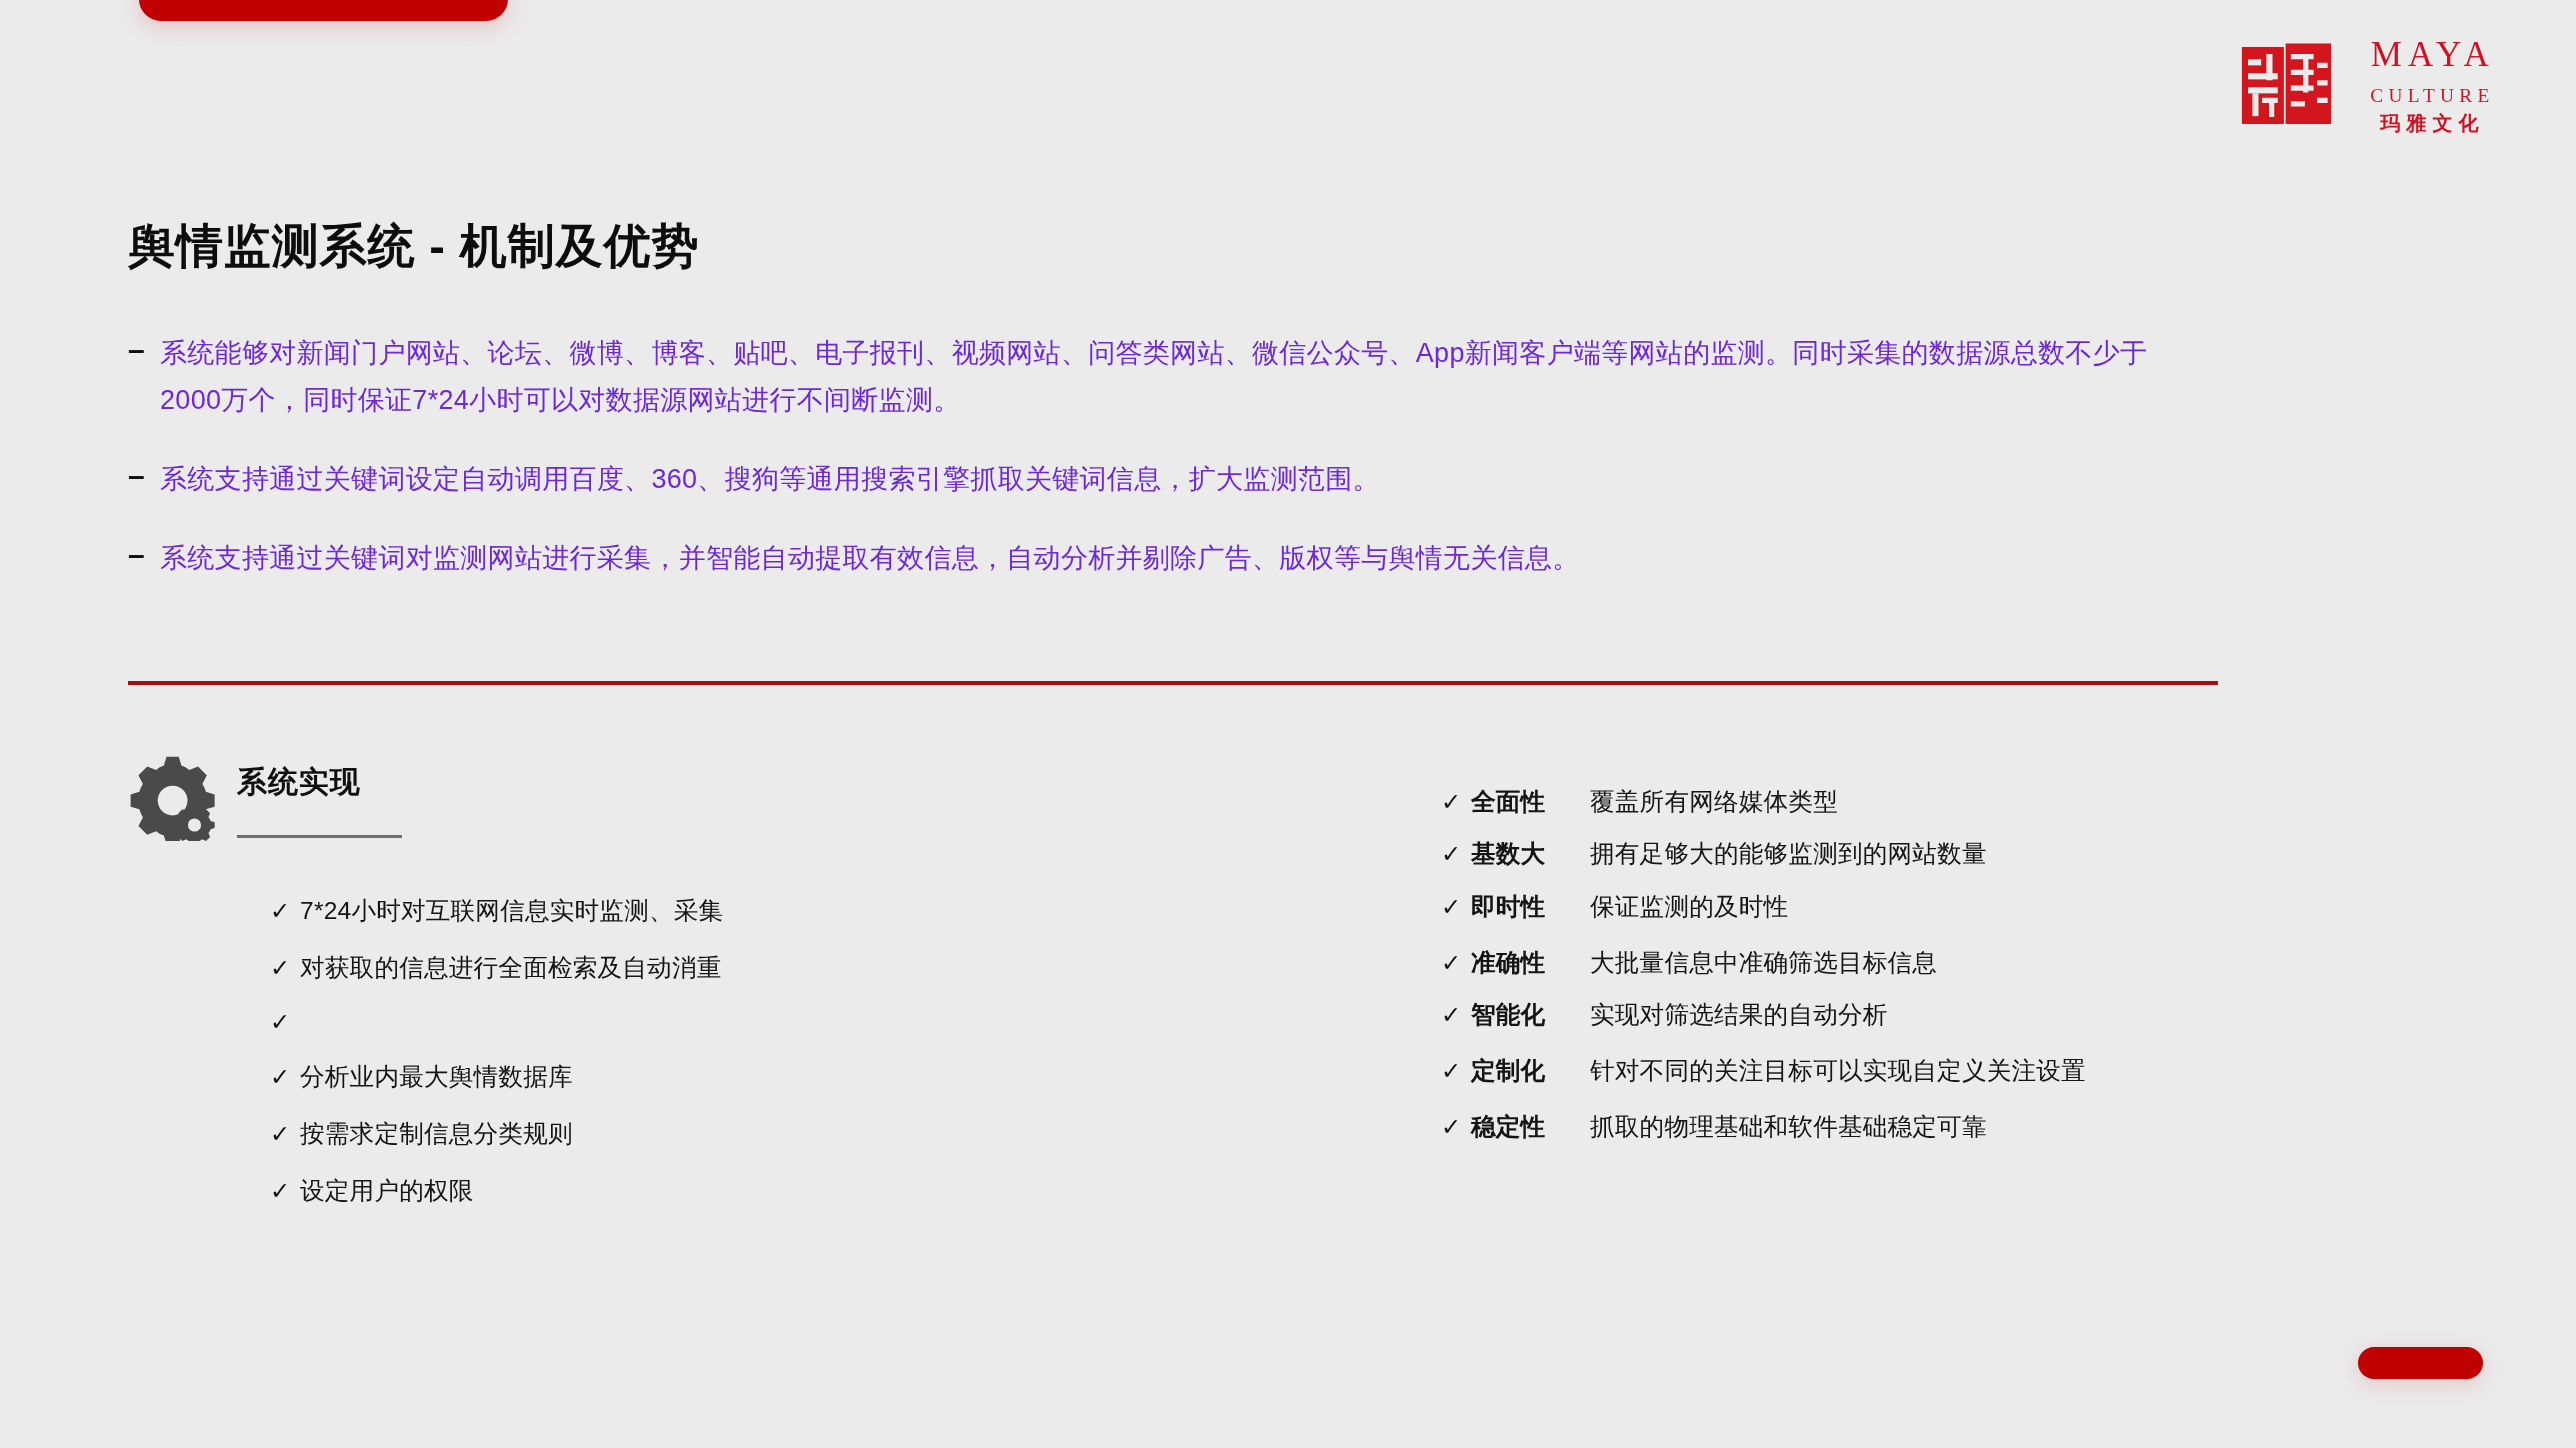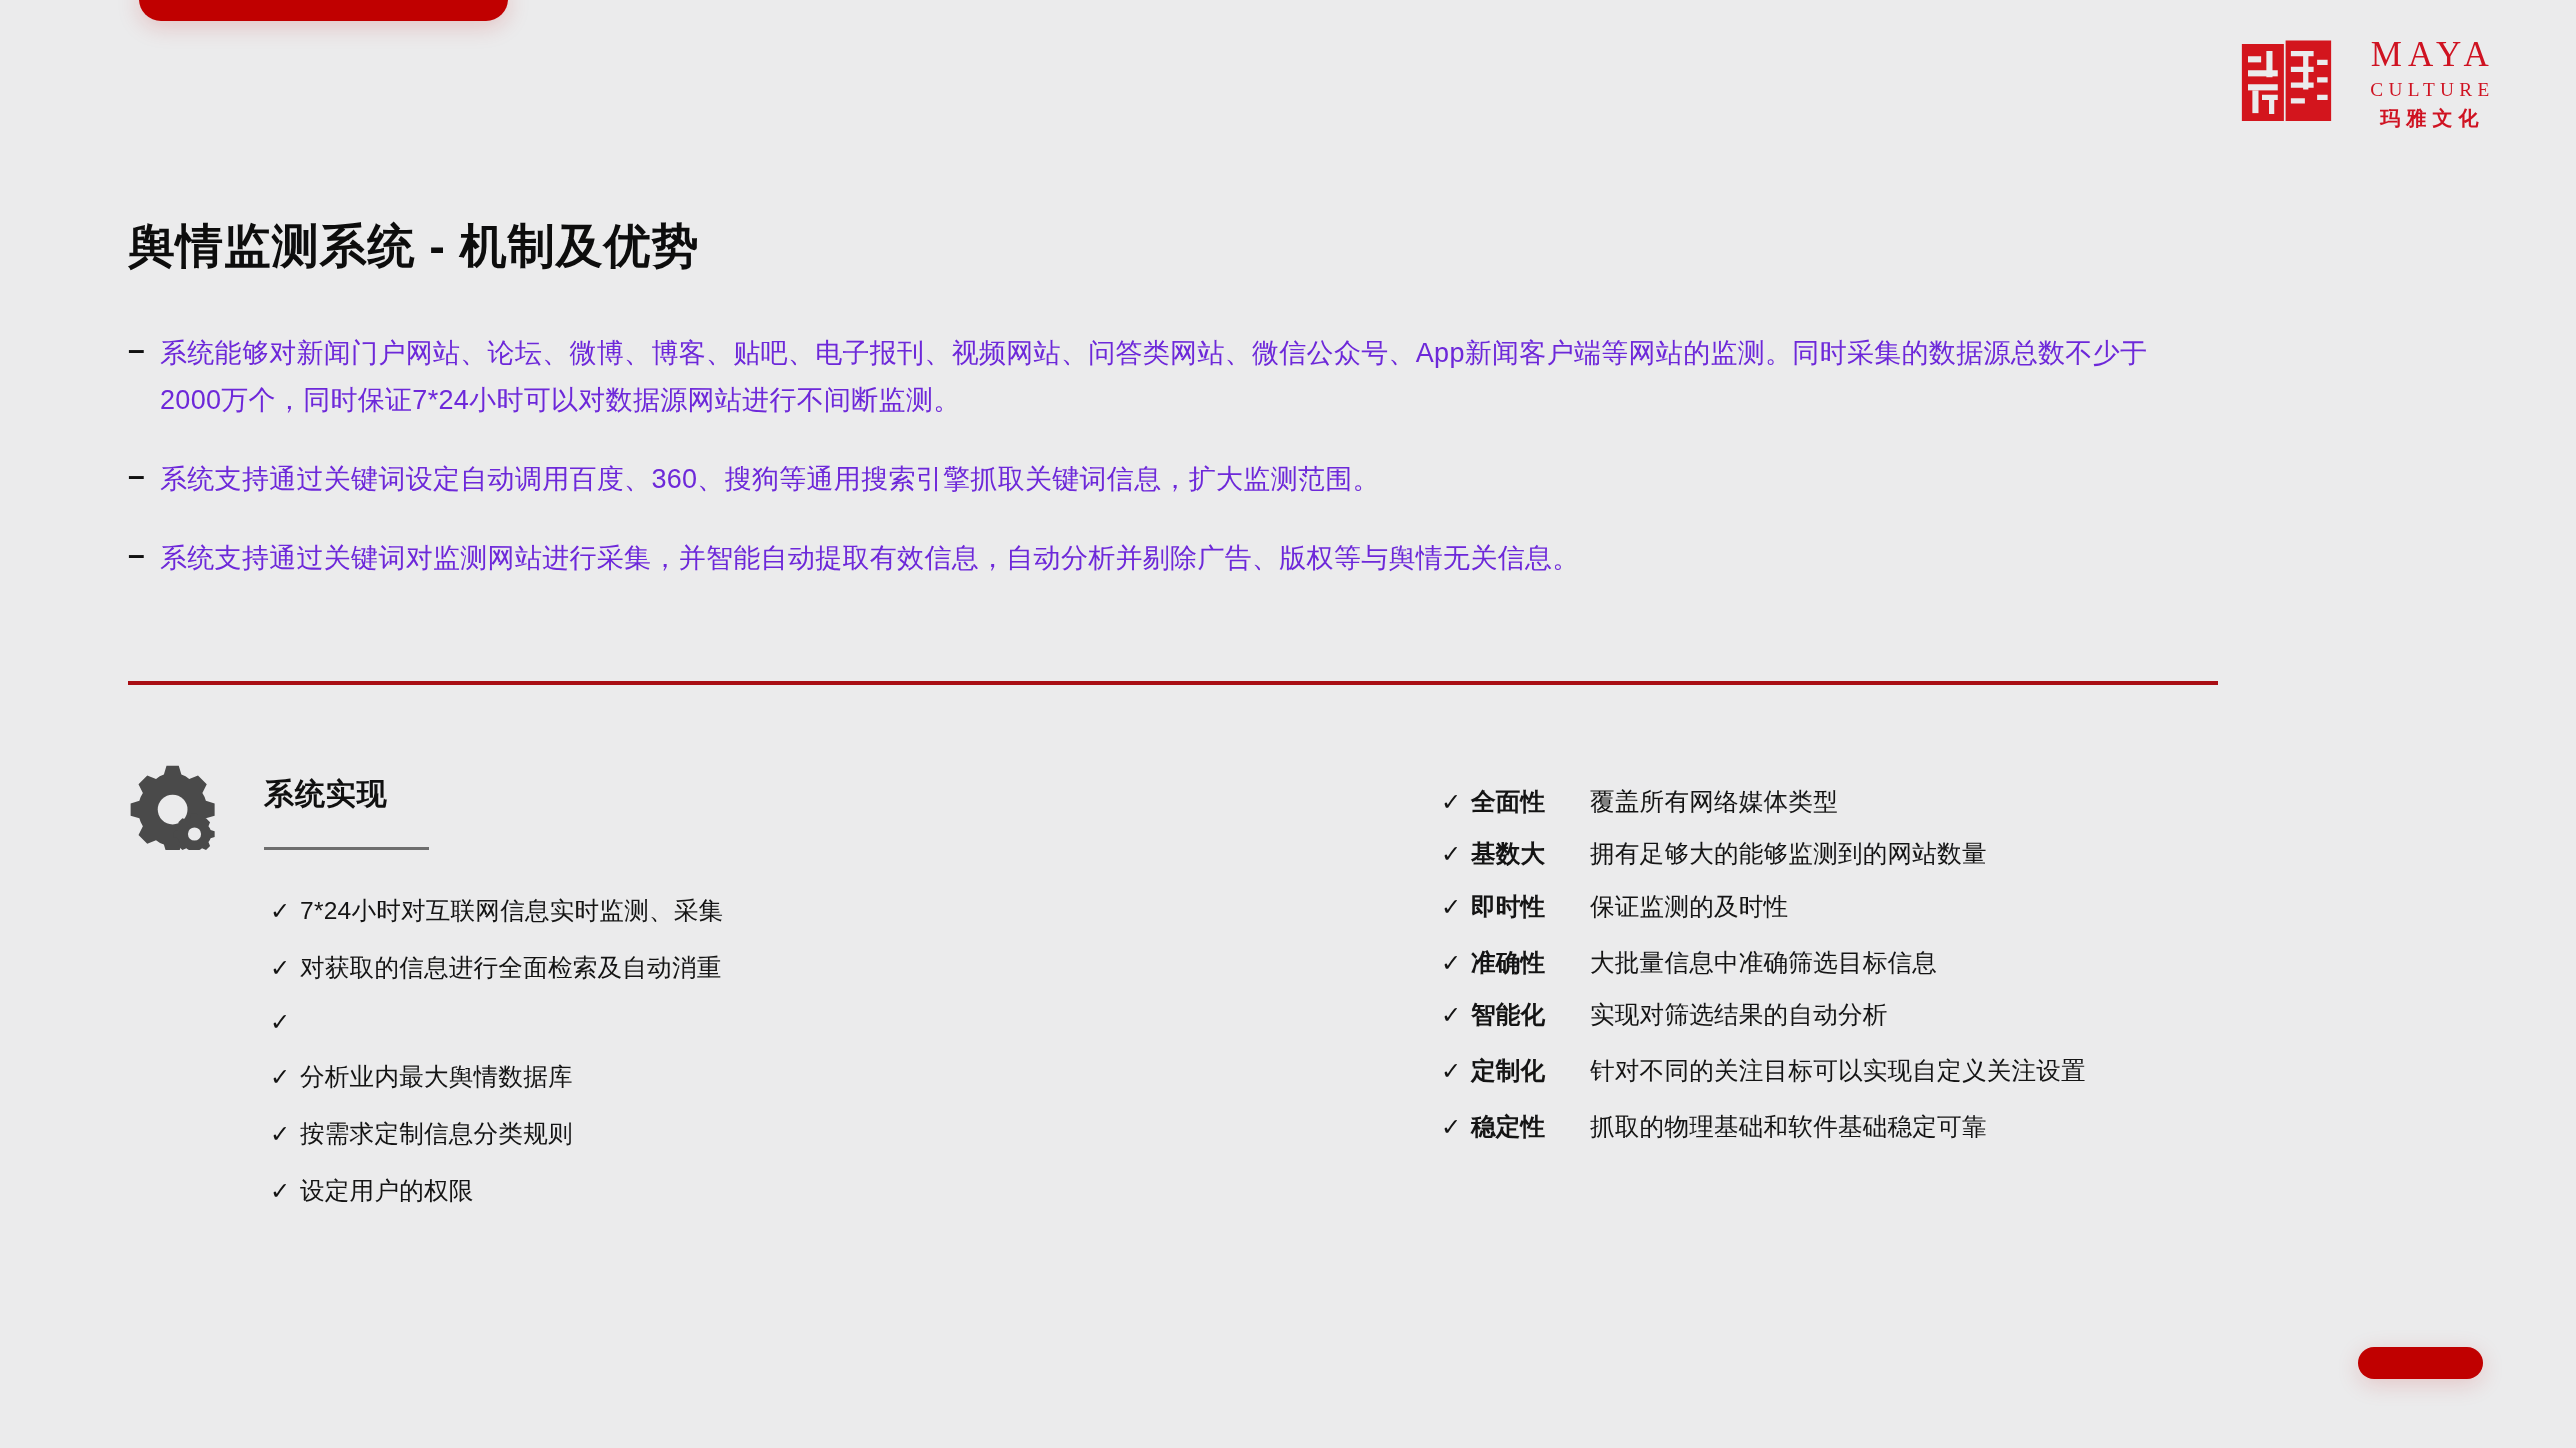--- a/index.html
+++ b/index.html
@@ -64,21 +64,21 @@
     font-family: "Liberation Serif", "DejaVu Serif", serif;
     font-size: 35px;
     letter-spacing: 6.1px;
     font-weight: 400;
     padding-left: 6.1px;
   }
   .logo-culture {
     font-family: "Liberation Serif", "DejaVu Serif", serif;
     font-size: 19.3px;
     letter-spacing: 5.3px;
-    margin-top: 8px;
+    margin-top: 14px;
     padding-left: 5.3px;
     text-align: right;
   }
   .logo-cn {
     font-size: 20px;
     letter-spacing: 6.1px;
     margin-top: 8px;
     padding-left: 5.3px;
     font-weight: 700;
   }
@@ -144,22 +144,22 @@
   }
   .col {
     display: flex;
     flex-direction: column;
   }
   .col-left { width: 1150px; }
   .col-right { width: 1168px; }
 
   .col-head {
     display: flex;
-    align-items: flex-end;
-    gap: 45px;
+    align-items: center;
+    gap: 18px;
     height: 107px;
   }
   .col-icon {
     flex: 0 0 auto;
     width: 91px;
     height: 88px;
     position: relative;
   }
   .col-head-text { padding-top: 7px; }
   .col-title {

